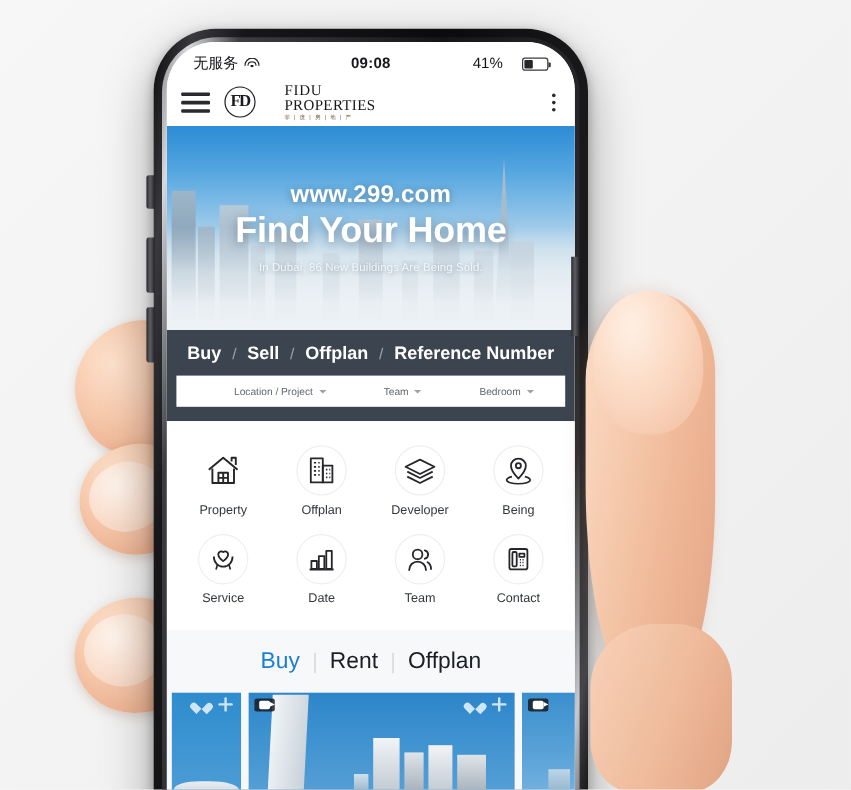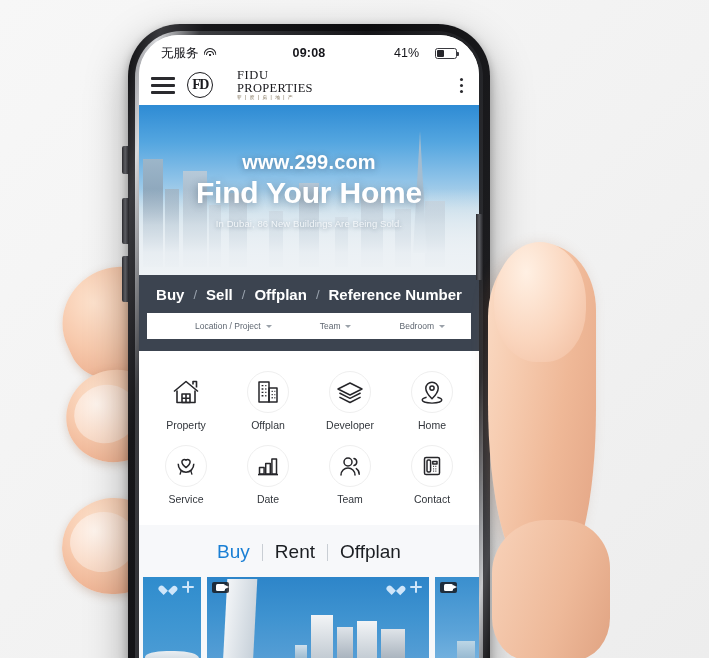--- a/index.html
+++ b/index.html
@@ -406,21 +406,21 @@
         </div>
 
         <div class="grid-cell">
           <div class="ico-circle">
             <svg width="26" height="26" viewBox="0 0 26 26" fill="none" stroke="#26262a" stroke-width="1.5" stroke-linejoin="round">
               <path d="M13 3.2c-3.5 0-6.2 2.7-6.2 6 0 4.5 6.2 10.6 6.2 10.6s6.2-6.1 6.2-10.6c0-3.3-2.7-6-6.2-6z"></path>
               <circle cx="13" cy="9.1" r="2.1"></circle>
               <path d="M7.6 18.2C5 18.8 3.2 19.9 3.2 21.1c0 1.7 4.4 3 9.8 3s9.8-1.3 9.8-3c0-1.2-1.8-2.3-4.4-2.9" stroke-width="1.4"></path>
             </svg>
           </div>
-          <div class="grid-label">Home</div>
+          <div class="grid-label">Being</div>
         </div>
       </div>
 
       <div class="grid-row">
 
         <div class="grid-cell">
           <div class="ico-circle">
             <svg width="26" height="24" viewBox="0 0 26 24" fill="none" stroke="#26262a" stroke-width="1.5" stroke-linejoin="round">
               <path d="M13 13.6s-4.1-3-4.1-5.8A2.5 2.5 0 0 1 13 6.1a2.5 2.5 0 0 1 4.1 1.7c0 2.8-4.1 5.8-4.1 5.8z"></path>
               <path d="M5.2 9.8c0 5 3.5 8.4 7.8 8.4s7.8-3.4 7.8-8.4"></path>

